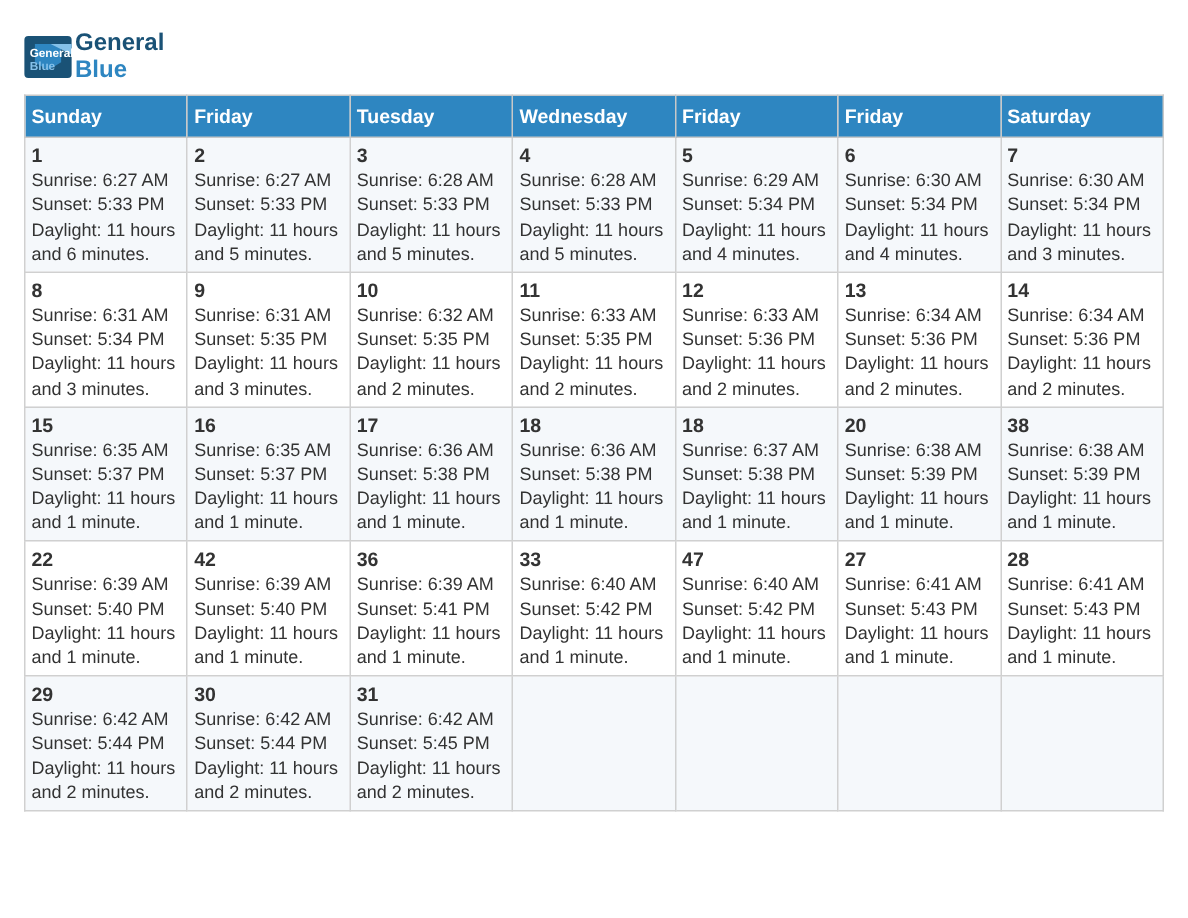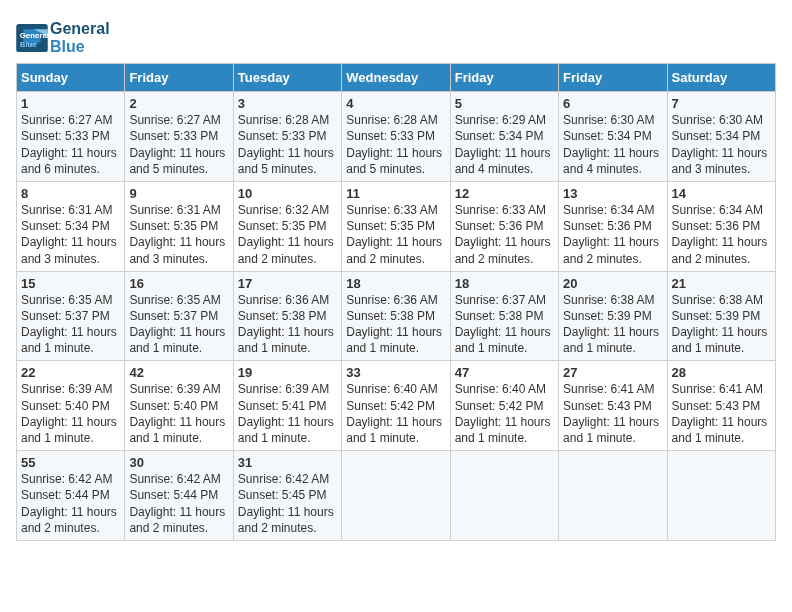--- a/index.html
+++ b/index.html
@@ -199,35 +199,35 @@
         </td>
         <td>
           <span class="day-num">18</span>
         <div class="cell-text">Sunrise: 6:37 AM<br>Sunset: 5:38 PM<br>Daylight: 11 hours and 1 minute.</div>
         </td>
         <td>
           <span class="day-num">20</span>
         <div class="cell-text">Sunrise: 6:38 AM<br>Sunset: 5:39 PM<br>Daylight: 11 hours and 1 minute.</div>
         </td>
         <td>
-          <span class="day-num">21</span>
+          <span class="day-num">38</span>
         <div class="cell-text">Sunrise: 6:38 AM<br>Sunset: 5:39 PM<br>Daylight: 11 hours and 1 minute.</div>
         </td>
       </tr>
       <tr>
         <td>
           <span class="day-num">22</span>
         <div class="cell-text">Sunrise: 6:39 AM<br>Sunset: 5:40 PM<br>Daylight: 11 hours and 1 minute.</div>
         </td>
         <td>
           <span class="day-num">42</span>
         <div class="cell-text">Sunrise: 6:39 AM<br>Sunset: 5:40 PM<br>Daylight: 11 hours and 1 minute.</div>
         </td>
         <td>
-          <span class="day-num">19</span>
+          <span class="day-num">36</span>
         <div class="cell-text">Sunrise: 6:39 AM<br>Sunset: 5:41 PM<br>Daylight: 11 hours and 1 minute.</div>
         </td>
         <td>
           <span class="day-num">33</span>
         <div class="cell-text">Sunrise: 6:40 AM<br>Sunset: 5:42 PM<br>Daylight: 11 hours and 1 minute.</div>
         </td>
         <td>
           <span class="day-num">47</span>
         <div class="cell-text">Sunrise: 6:40 AM<br>Sunset: 5:42 PM<br>Daylight: 11 hours and 1 minute.</div>
         </td>
@@ -235,21 +235,21 @@
           <span class="day-num">27</span>
         <div class="cell-text">Sunrise: 6:41 AM<br>Sunset: 5:43 PM<br>Daylight: 11 hours and 1 minute.</div>
         </td>
         <td>
           <span class="day-num">28</span>
         <div class="cell-text">Sunrise: 6:41 AM<br>Sunset: 5:43 PM<br>Daylight: 11 hours and 1 minute.</div>
         </td>
       </tr>
       <tr>
         <td>
-          <span class="day-num">55</span>
+          <span class="day-num">29</span>
         <div class="cell-text">Sunrise: 6:42 AM<br>Sunset: 5:44 PM<br>Daylight: 11 hours and 2 minutes.</div>
         </td>
         <td>
           <span class="day-num">30</span>
         <div class="cell-text">Sunrise: 6:42 AM<br>Sunset: 5:44 PM<br>Daylight: 11 hours and 2 minutes.</div>
         </td>
         <td>
           <span class="day-num">31</span>
         <div class="cell-text">Sunrise: 6:42 AM<br>Sunset: 5:45 PM<br>Daylight: 11 hours and 2 minutes.</div>
         </td>

